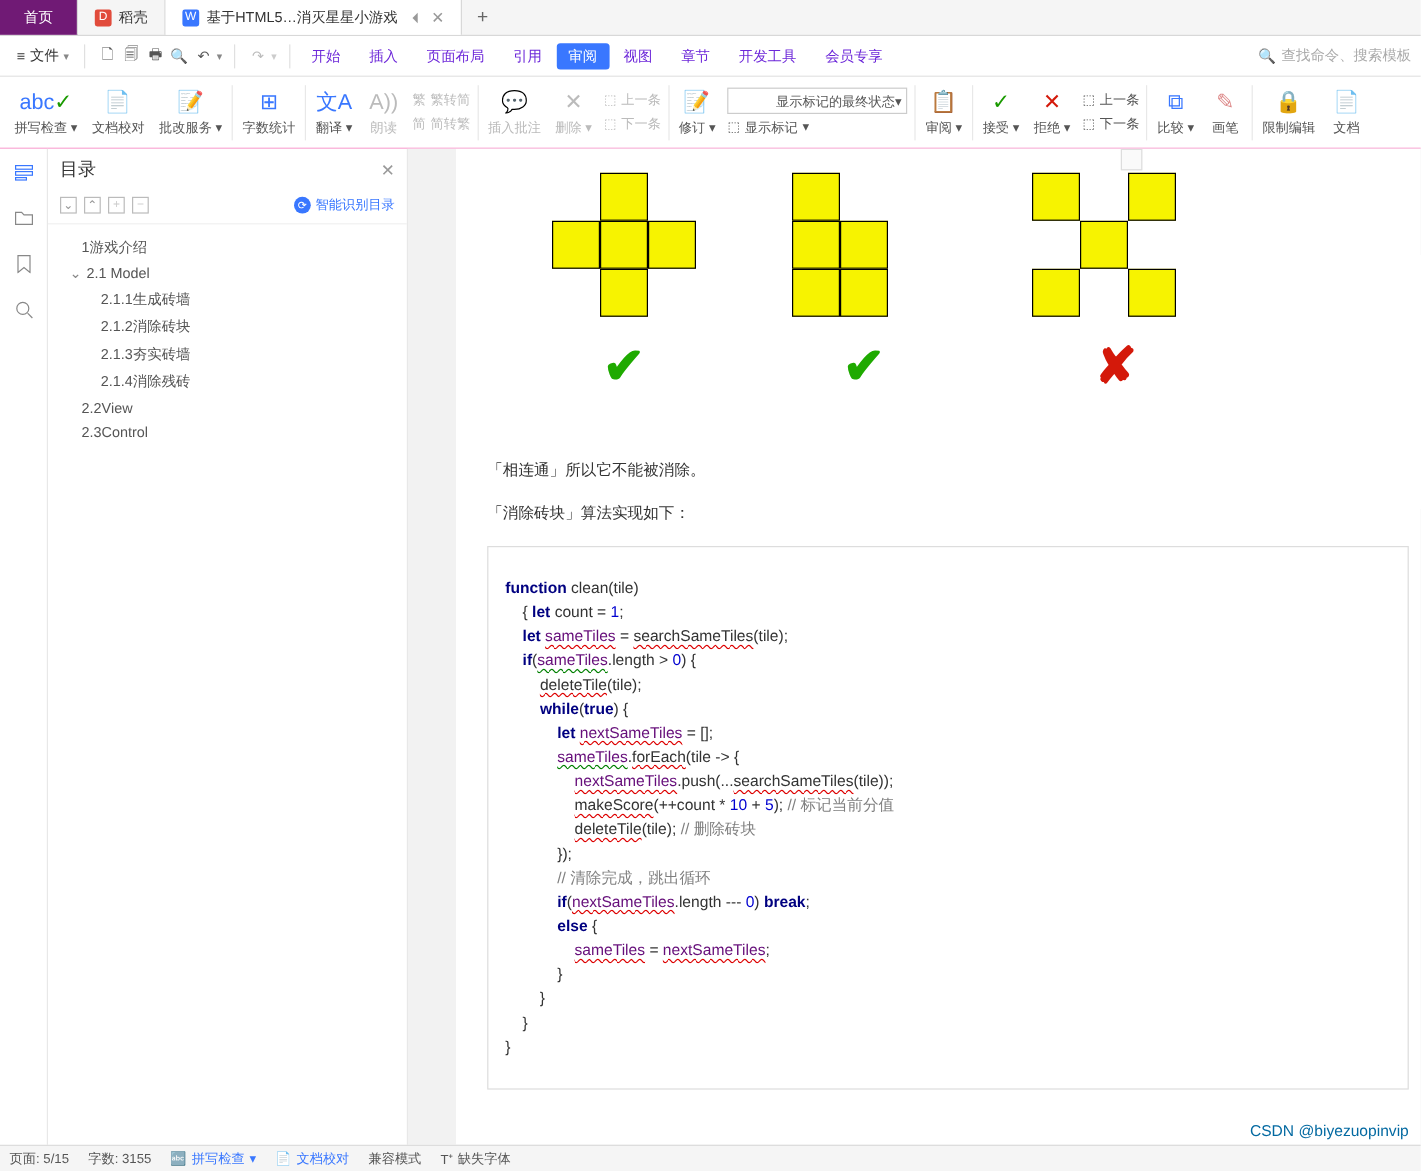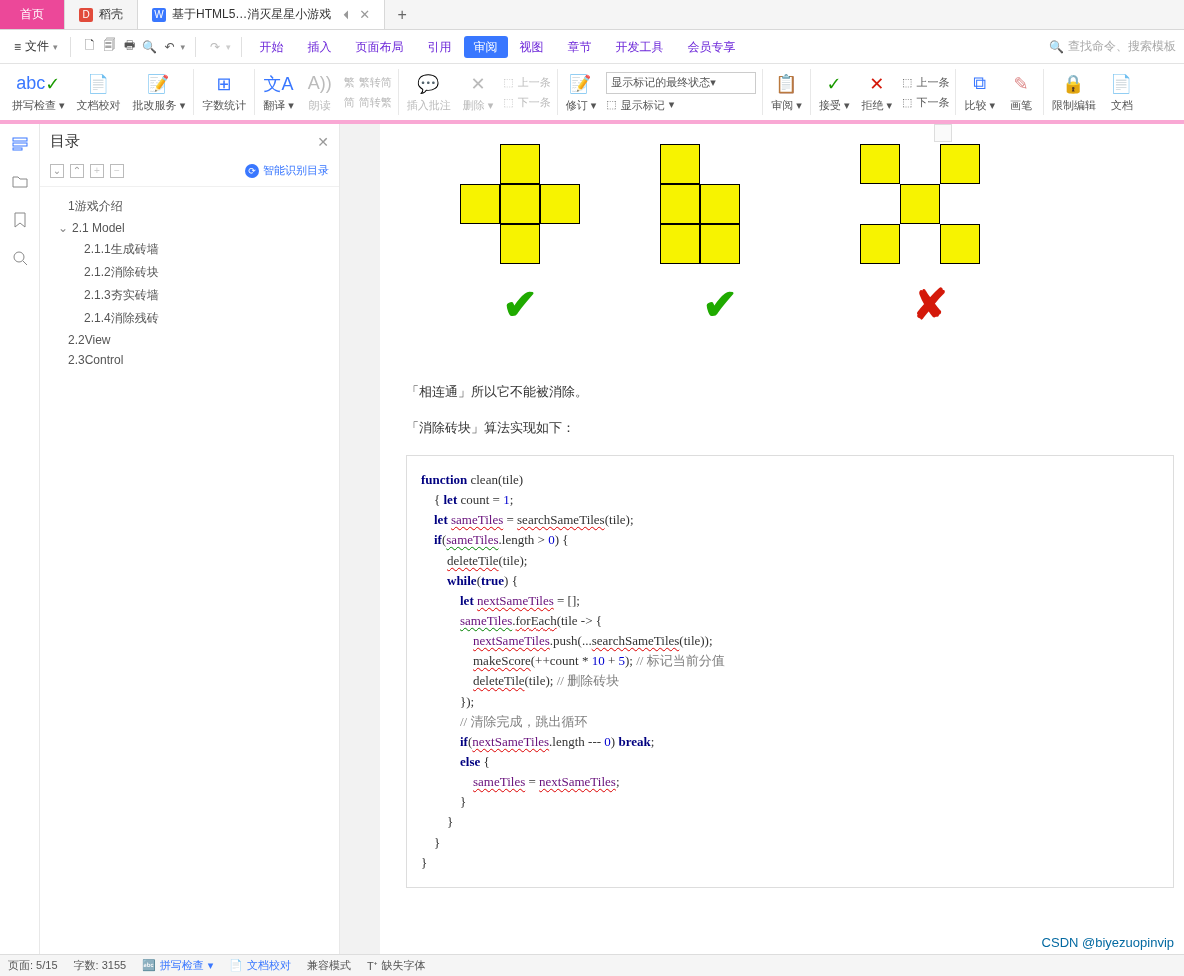--- a/index.html
+++ b/index.html
@@ -1,46 +1,46 @@
 <!DOCTYPE html>
 <html><head>
 <meta charset="utf-8">
 <style>
 *{box-sizing:border-box;margin:0;padding:0}
 body{font-family:"Microsoft YaHei",SimSun,sans-serif;font-size:12px;color:#333;background:#fff;overflow:hidden;width:1184px;height:976px;position:relative}
 .tabbar{height:30px;display:flex;background:#f5f5f5;border-bottom:1px solid #d8d8d8;align-items:stretch}
 .tab{display:flex;align-items:center;padding:0 14px;border-right:1px solid #d8d8d8;cursor:pointer;position:relative;gap:6px}
-.tab.home{background:#ec4899;color:#fff;font-weight:500;padding:0 20px}
+.tab.home{background:#701a75;color:#fff;font-weight:500;padding:0 20px}
 .tab.doc{background:#fff}
 .tab-icon{width:14px;height:14px;display:inline-flex;align-items:center;justify-content:center;border-radius:2px;font-size:10px;color:#fff}
 .tab-icon.red{background:#e14b3b}
 .tab-icon.blue{background:#3977ff}
 .pin{color:#999;margin-left:6px}
 .close-x{color:#999;margin-left:4px;font-size:13px}
 .newtab{width:34px;display:flex;align-items:center;justify-content:center;color:#666;font-size:16px}
 .menubar{height:34px;display:flex;align-items:center;border-bottom:1px solid #e3e3e3;padding:0 8px;gap:0}
 .filebtn{display:flex;align-items:center;gap:4px;padding:0 6px;color:#333}
 .qa{display:flex;align-items:center;gap:2px;padding:0 4px}
 .qa .ic{width:18px;height:18px;display:flex;align-items:center;justify-content:center;color:#555}
 .sep{width:1px;height:20px;background:#e0e0e0;margin:0 6px}
 .menuitems{display:flex;gap:0}
 .menuitem{padding:0 12px;line-height:32px;cursor:pointer;color:#6d28d9}
 .menuitem.active{background:#3977ff;color:#fff;border-radius:3px;line-height:22px;padding:0 10px;margin-top:5px;height:22px}
 .search-area{margin-left:auto;display:flex;align-items:center;gap:4px;color:#aaa}
 .search-area .mag{color:#c9913c}
-.ribbon{height:60px;display:flex;align-items:center;border-bottom:4px solid #f9a8d4;padding:0 6px;font-size:11px}
+.ribbon{height:60px;display:flex;align-items:center;border-bottom:1px solid #f9a8d4;padding:0 6px;font-size:11px}
 .rgroup{display:flex;flex-direction:column;align-items:center;padding:0 6px;color:#555;gap:2px;min-width:40px}
 .rgroup.dis{color:#bbb}
 .rgroup .ric{height:24px;display:flex;align-items:center;justify-content:center;font-size:18px}
 .rgroup .rlbl{font-size:11px;white-space:nowrap}
 .rvsep{width:1px;height:46px;background:#e8e8e8;margin:0 2px}
 .rstack{display:flex;flex-direction:column;gap:2px;padding:0 4px;font-size:11px;color:#555;justify-content:center}
 .rstack.dis{color:#bbb}
 .rstack .line{display:flex;align-items:center;gap:4px;height:18px;white-space:nowrap}
-.combo{border:1px solid #ccc;height:22px;width:150px;font-size:11px;padding:0 4px;display:flex;align-items:center;justify-content:flex-start;color:#555}
+.combo{border:1px solid #ccc;height:22px;width:150px;font-size:11px;padding:0 4px;display:flex;align-items:center;justify-content:flex-end;color:#555}
 .workspace{display:flex;height:calc(100% - 30px - 34px - 60px - 22px)}
 .siderail{width:40px;border-right:1px solid #e8e8e8;display:flex;flex-direction:column;align-items:center;padding-top:10px;gap:18px;color:#777}
 .siderail .ritem{width:20px;height:20px;display:flex;align-items:center;justify-content:center}
 .siderail .ritem.active{color:#3977ff}
 .tocpanel{width:300px;border-right:1px solid #e8e8e8;display:flex;flex-direction:column}
 .tochead{display:flex;align-items:center;justify-content:space-between;padding:8px 10px;font-size:15px;color:#333}
 .tochead .x{color:#999;font-size:14px}
 .tocbar{display:flex;align-items:center;padding:4px 10px 8px;gap:6px;font-size:11px;color:#999;border-bottom:1px solid #f0f0f0}
 .tocbar .sq{width:14px;height:14px;border:1px solid #bbb;display:flex;align-items:center;justify-content:center;font-size:10px}
 .tocbar .auto{margin-left:auto;color:#3977ff;display:flex;align-items:center;gap:4px}
@@ -55,21 +55,21 @@
 .page{background:#fff;margin:0 0 0 40px;padding:10px 0 40px 20px;min-height:100%}
 .ruler-tick{position:absolute;left:594px;top:0;width:18px;height:18px;border:1px solid #ddd;background:#fafafa}
 .shapes-row{display:flex;gap:80px;padding:10px 0 6px 60px}
 .shape{position:relative;width:120px;height:130px}
 .cell{position:absolute;width:40px;height:40px;background:#f7f300;border:1.5px solid #000}
 .marks-row{display:flex;gap:80px;padding:0 0 20px 60px}
 .mark{width:120px;display:flex;justify-content:center}
 .check{color:#1faa00;font-size:42px;font-weight:bold}
 .cross{color:#d4190a;font-size:42px;font-weight:bold}
 .para{font-size:13px;line-height:1.9;color:#333;padding:6px 10px 6px 6px}
-.codebox{border:1px solid #ddd;margin:8px 10px 0 6px;padding:14px 14px;font-family:Liberation Serif, serif;font-size:13px;line-height:1.55;white-space:pre;color:#333;overflow:auto}
+.codebox{border:1px solid #ddd;margin:8px 10px 0 6px;padding:24px 14px;font-family:Liberation Sans, sans-serif;font-size:13px;line-height:1.55;white-space:pre;color:#333;overflow:auto}
 .kw{color:#000080;font-weight:bold}
 .var{color:#660e7a}
 .num{color:#0000d0}
 .com{color:#808080}
 .underr{text-decoration:underline wavy #d00;text-decoration-thickness:1px;text-underline-offset:2px}
 .underg{text-decoration:underline wavy #008000;text-decoration-thickness:1px;text-underline-offset:2px}
 .statusbar{position:absolute;bottom:0;left:0;right:0;height:22px;background:#f5f5f5;border-top:1px solid #ddd;display:flex;align-items:center;padding:0 8px;gap:16px;font-size:11px;color:#555}
 .statusbar .sitm{display:flex;align-items:center;gap:4px}
 .statusbar .bl{color:#3977ff}
 .watermark{position:absolute;right:10px;bottom:26px;color:#0369a1;font-size:13px}

